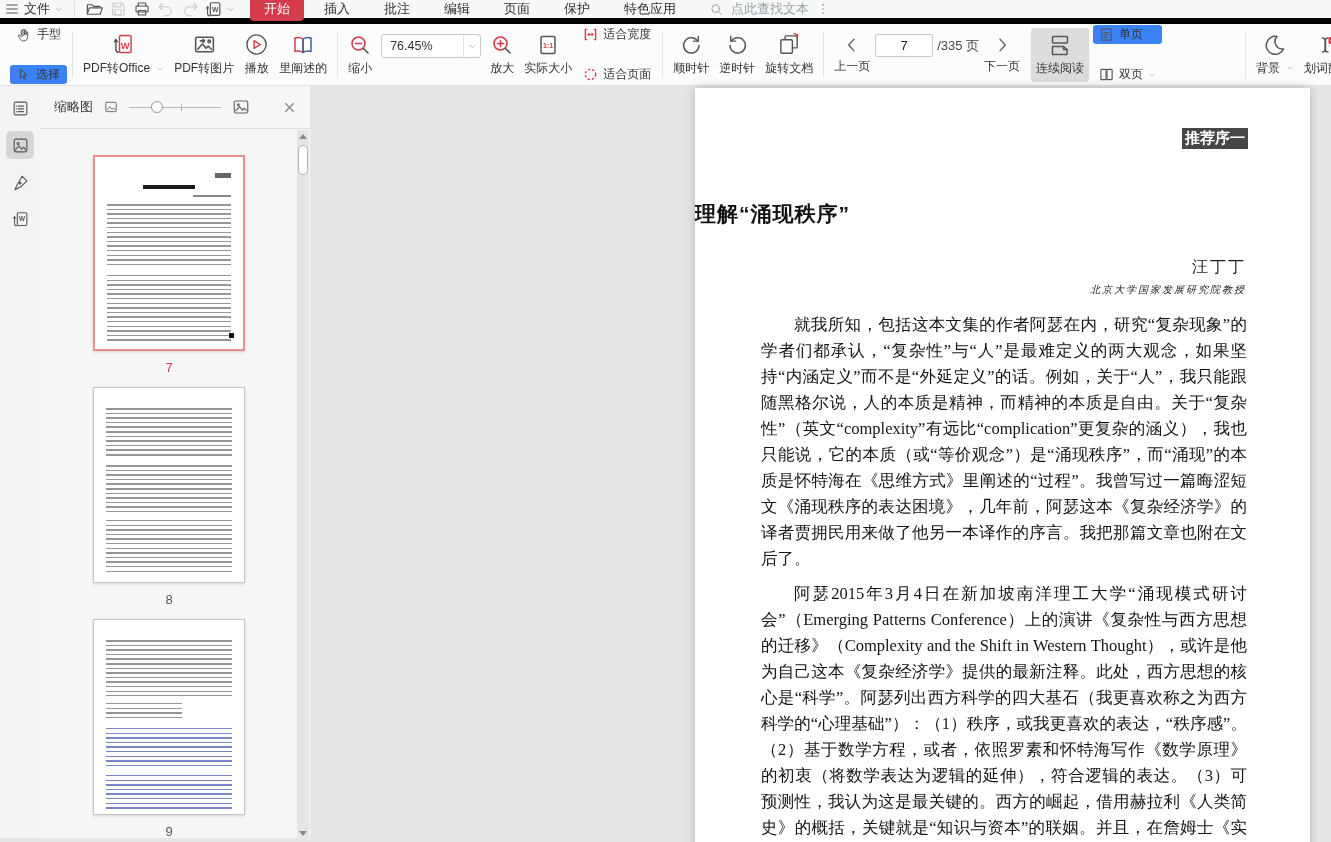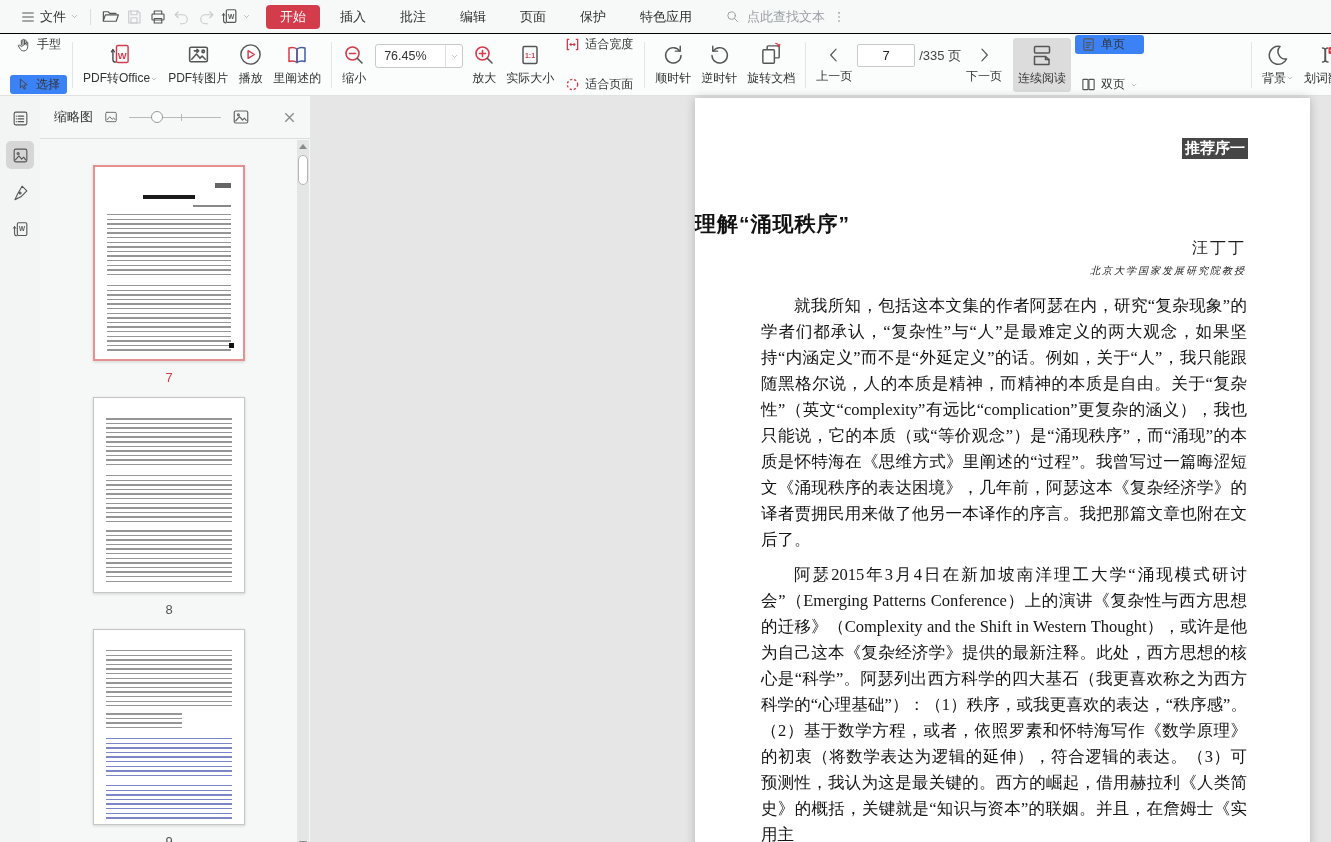--- a/index.html
+++ b/index.html
@@ -1,44 +1,44 @@
 <!DOCTYPE html>
 <html><head>
 <meta charset="utf-8">
 <style>
   * { box-sizing: border-box; }
   body { margin:0; font-family:"Liberation Sans", sans-serif; background:#999; }
   .app { position:relative; width:1331px; height:842px; background:#e6e6e6; overflow:hidden; }
 
   
-  .menubar { height:34px; background:#f7f8f8; border-bottom:1px solid #000000;
-    display:flex; align-items:center; padding:0 16px; font-size:13px; color:#333; }
+  .menubar { height:24px; background:#f7f8f8; border-bottom:6px solid #000000;
+    display:flex; align-items:center; padding:0 0; font-size:13px; color:#333; }
   .mbtn { display:flex; align-items:center; justify-content:center; height:22px; min-width:24px;
     border-radius:3px; padding:0 2px; }
   .filebtn { display:flex; align-items:center; gap:4px; padding:0 4px; }
   .vdiv { width:1px; height:16px; background:#ddd; margin:0 7px; }
   .tabs { display:flex; align-items:center; margin-left:10px; }
   .tab { padding:3px 14px; margin:0 3px; color:#2f2f2f; border-radius:4px; white-space:nowrap; }
   .tab.active { background:#d43c4c; color:#fff; }
   .searchbox { display:flex; align-items:center; gap:7px; margin-left:16px; color:#9aa0a6; }
 
   
   .toolbar { height:62px; background:#fbfcfc; border-bottom:1px solid #e2e2e2;
     display:flex; align-items:center; padding:0 4px; overflow:hidden; }
   .tdiv { width:1px; height:46px; background:#e4e4e4; margin:0 5px; flex:none; }
   .bigbtn { display:flex; flex-direction:column; align-items:center; justify-content:center;
     height:54px; gap:3px; font-size:12px; color:#333; border-radius:3px; padding:0 5px;
     white-space:nowrap; flex:none; }
   .bigbtn.active { background:#dcdcdc; }
-  .lblrow { display:flex; align-items:center; gap:0; }
+  .lblrow { display:flex; align-items:center; gap:6px; }
   .stack { display:flex; flex-direction:column; gap:21px; flex:none; }
   .smallrow { display:flex; align-items:center; gap:5px; font-size:12px; color:#333;
     padding:1px 6px; border-radius:3px; white-space:nowrap; }
   .smallrow.active { background:#3b82f6; }
-  .combo { display:flex; align-items:center; height:24px; width:88px; background:#fff;
+  .combo { display:flex; align-items:center; height:24px; width:100px; background:#fff;
     border:1px solid #c9c9c9; border-radius:3px; font-size:12.5px; color:#333;
     align-self:flex-start; margin:10px 4px 0; flex:none; }
   .combo .val { flex:1; padding-left:8px; }
   .combo .caretbox { width:17px; height:100%; display:flex; align-items:center;
     justify-content:center; border-left:1px solid #e0e0e0; }
   .pagecol { display:flex; align-items:center; gap:4px; align-self:flex-start; margin-top:10px; flex:none; }
   .pageinput { width:58px; height:23px; border:1px solid #c9c9c9; border-radius:2px;
     text-align:center; font-size:13px; color:#222; background:#fff; font-family:"Liberation Sans",sans-serif; }
   .pagetotal { font-size:13px; color:#444; white-space:nowrap; }
   .spacer { flex:1; }
@@ -84,21 +84,21 @@
   .scrollthumb { position:absolute; top:15px; left:1px; width:10px; height:30px;
     background:#fff; border:1px solid #b5b5b5; border-radius:5px; }
 
   .docarea { flex:1; position:relative; background:#e6e6e6; }
   .page { position:absolute; left:385px; top:2px; width:615px; height:920px; background:#fff;
     box-shadow:0 0 10px rgba(0,0,0,.22); }
   .corner { position:absolute; top:40px; right:62px; background:#464646; color:#fff;
     font-weight:bold; font-size:15px; padding:1px 3px; }
   .ptitle { margin-top:112px; text-align:left; font-size:21px; font-weight:bold;
     color:#111; letter-spacing:1px; }
-  .pauthor { text-align:right; padding-right:64px;
+  .pauthor { margin-top:29px; text-align:right; padding-right:64px;
     font-family:"Liberation Serif", serif; font-size:16px; letter-spacing:2px; color:#1c1c1c; }
   .paff { margin-top:5px; text-align:right; padding-right:64px;
     font-family:"Liberation Serif", serif; font-style:italic; font-size:10px;
     letter-spacing:2px; color:#1c1c1c; }
   .pbody { margin:15px 63px 0 66px; font-family:"Liberation Serif", serif;
     font-size:16.5px; line-height:26px; color:#141414; text-align:justify; }
   .pbody p { margin:0 0 9px; text-indent:2em; }
 
   svg { display:block; }
   .ic { stroke:#555; fill:none; stroke-width:1.5; stroke-linecap:round; stroke-linejoin:round; }

